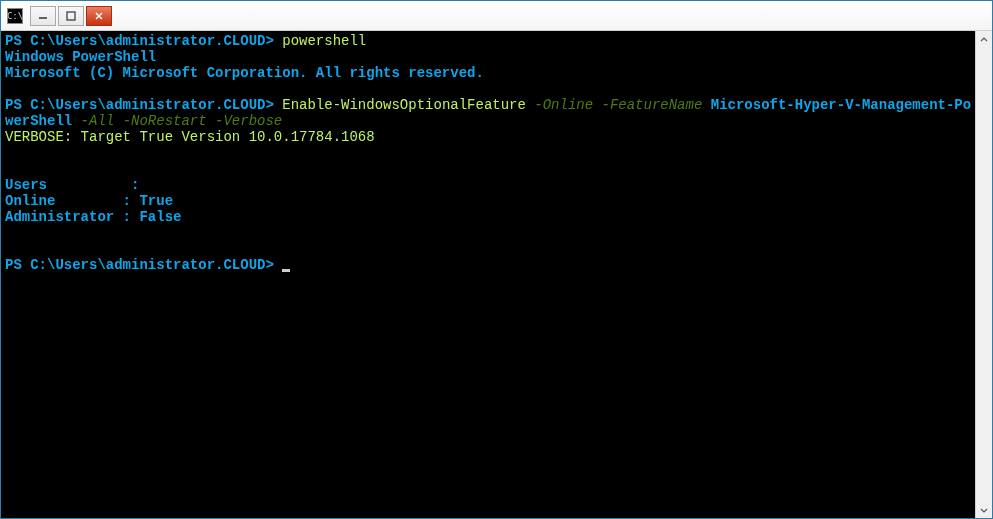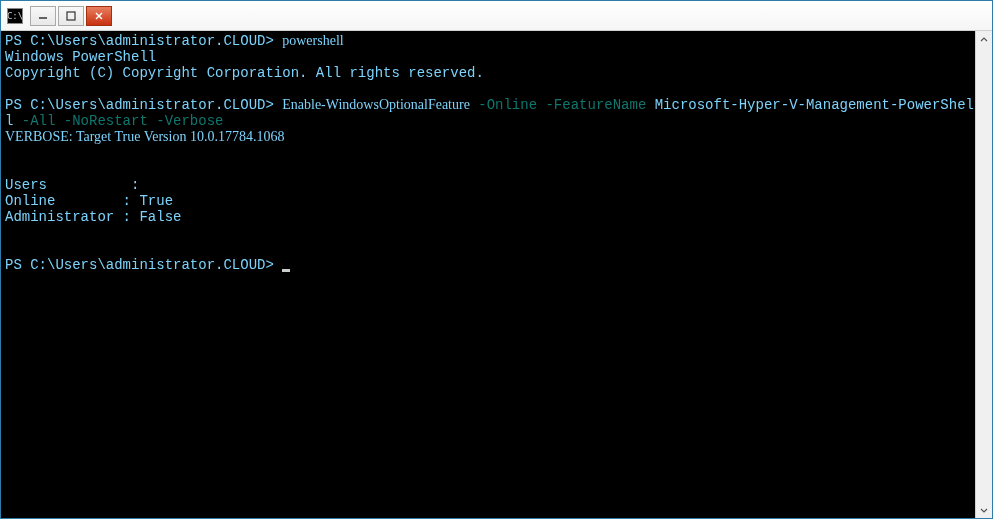--- a/index.html
+++ b/index.html
@@ -89,23 +89,23 @@
       height: 17px;
       background: #f0f0f0;
       display: flex;
       align-items: center;
       justify-content: center;
       font-size: 9px;
       color: #555;
       cursor: pointer;
     }
     .sb-track { flex: 1; background: #f0f0f0; }
-    .white { color: #7dd3fc; }
-    .yellow { color: #7dd3fc; font-family: Liberation Serif, serif; }
-    .gray { color: #0f766e; }
+    .white { color: #0ea5e9; font-weight: bold; }
+    .yellow { color: #bef264; }
+    .gray { color: #4d7c0f; font-style: italic; }
     .cursor {
       display: inline-block;
       width: 8px;
       height: 3px;
       background: #ccc;
       vertical-align: bottom;
       margin-bottom: 1px;
     }
   </style>
 </head>
@@ -129,21 +129,21 @@
         <svg width="10" height="10" viewBox="0 0 10 10">
             <line x1="2" y1="2" x2="8" y2="8" stroke="#fff" stroke-width="1.5"></line>
             <line x1="8" y1="2" x2="2" y2="8" stroke="#fff" stroke-width="1.5"></line>
           </svg>
       </div>
     </div>
   </div>
   <div class="client">
     <div class="terminal"><span class="white">PS C:\Users\administrator.CLOUD&gt; </span><span class="yellow">powershell</span>
 <span class="white">Windows PowerShell</span>
-<span class="white">Copyright (C) Copyright Corporation. All rights reserved.</span>
+<span class="white">Microsoft (C) Microsoft Corporation. All rights reserved.</span>
 
 <span class="white">PS C:\Users\administrator.CLOUD&gt; </span><span class="yellow">Enable-WindowsOptionalFeature</span><span class="gray"> -Online -FeatureName </span><span class="white">Microsoft-Hyper-V-Management-PowerShell</span><span class="gray"> -All -NoRestart -Verbose</span>
 <span class="yellow">VERBOSE: Target True Version 10.0.17784.1068</span>
 
 
 <span class="white">Users          :</span>
 <span class="white">Online        : True</span>
 <span class="white">Administrator : False</span>
 
 

